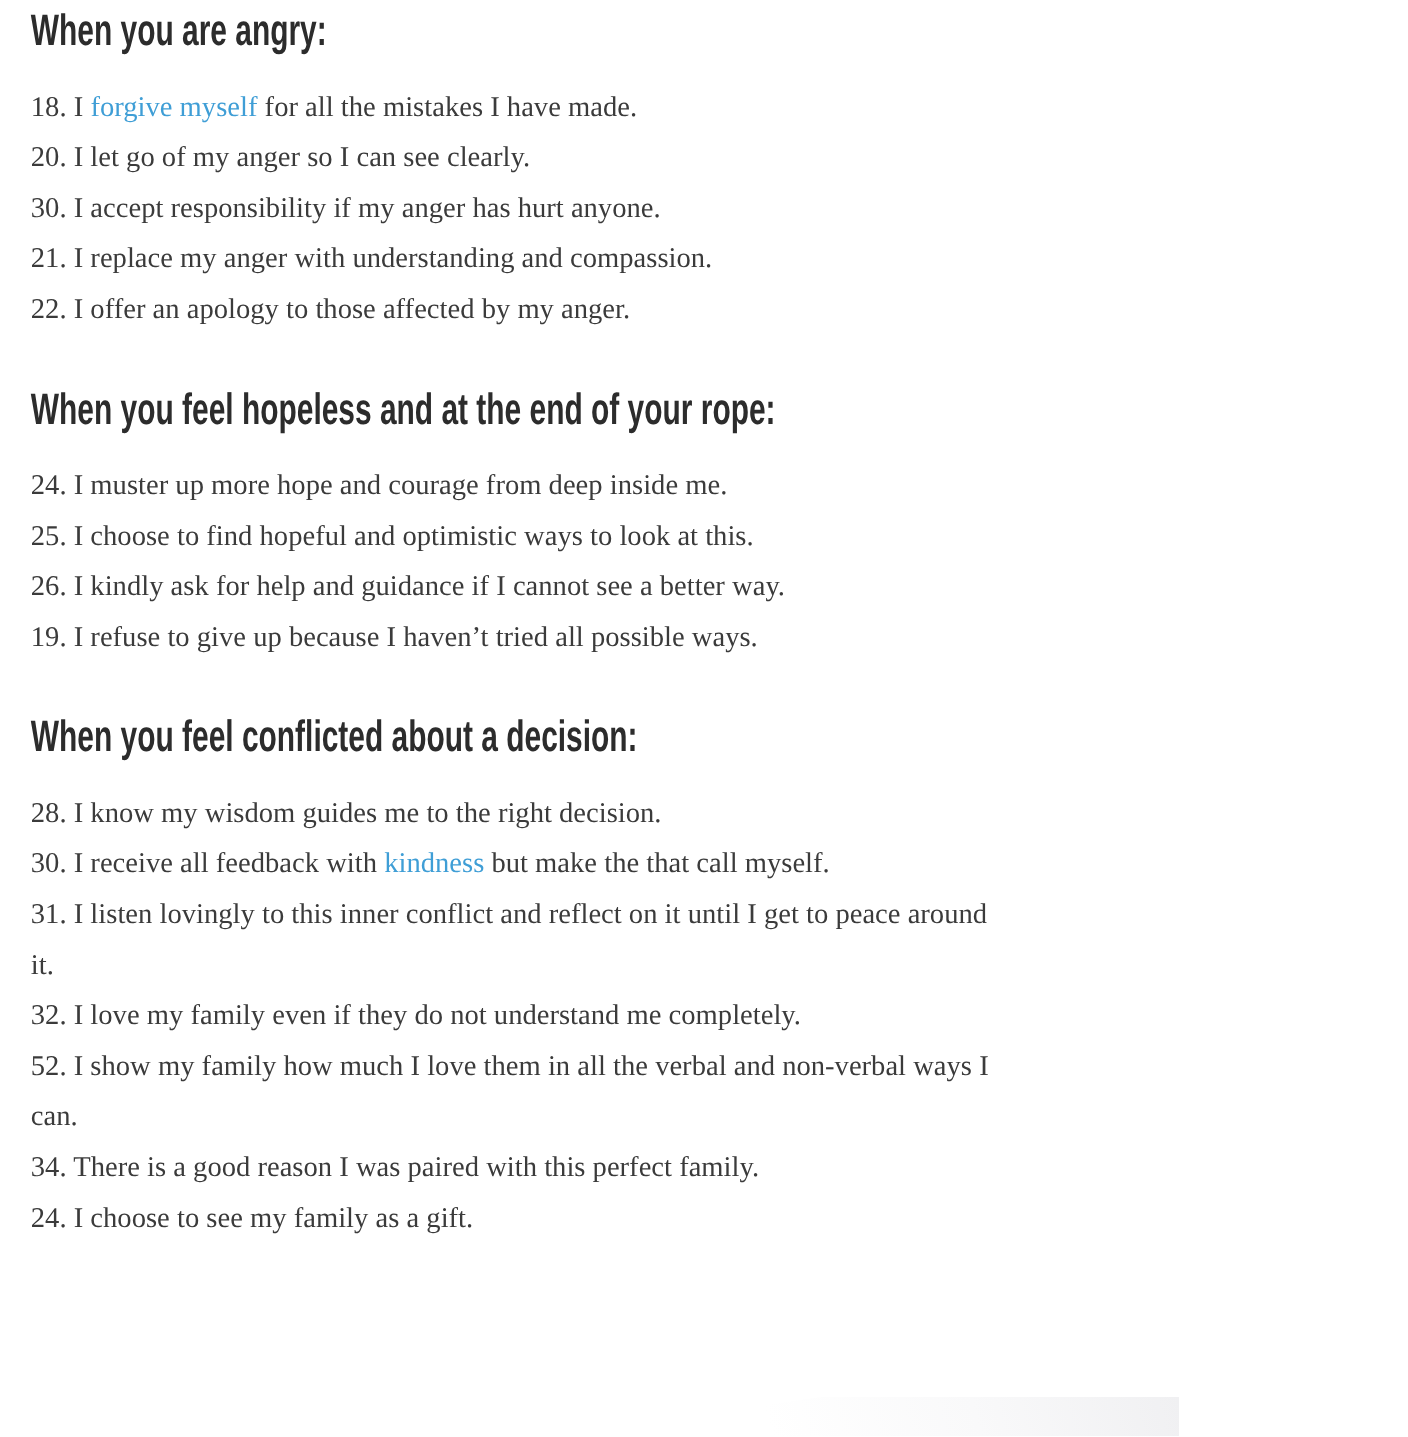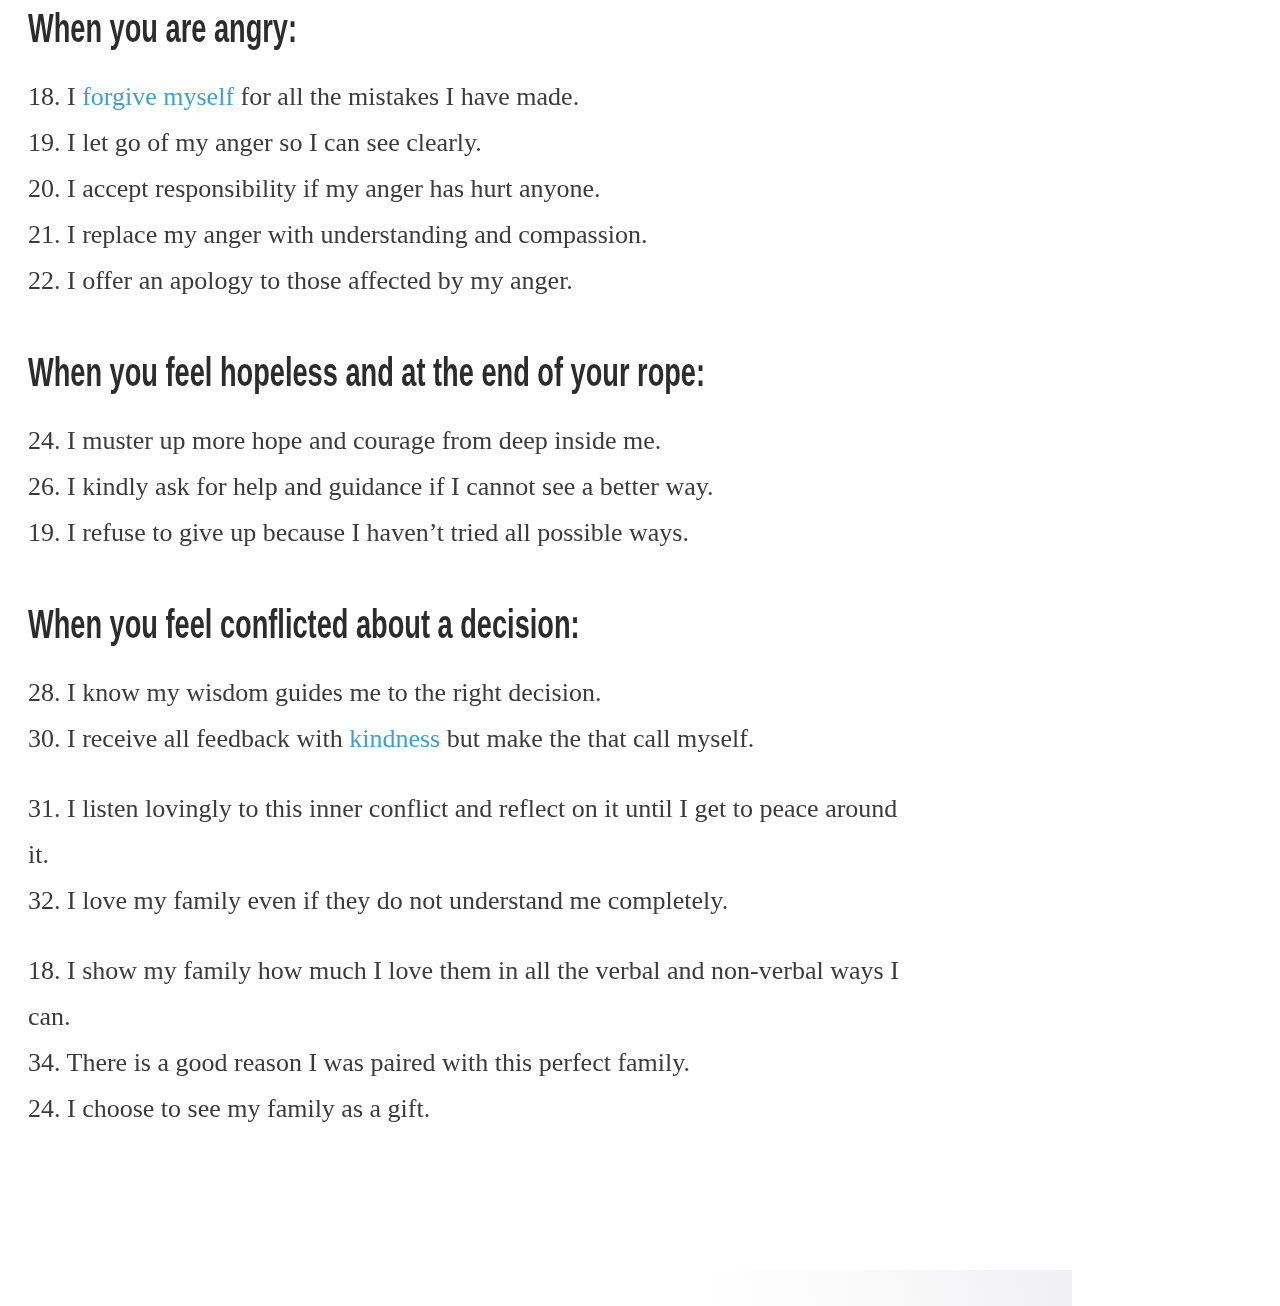--- a/index.html
+++ b/index.html
@@ -30,21 +30,21 @@
     letter-spacing: 0px;
   }
   .content > .section-heading:first-child { margin-top: 0; }
   .item {
     margin: 0;
     font-size: 26px;
     line-height: 46px;
     color: #3b3b3b;
     font-family: Liberation Serif, serif;
   }
-  .multiline { white-space: pre-line; margin-top: 24px; }
+  .multiline { white-space: pre-line; }
   a.inline-link {
     color: #3f9ed6;
     text-decoration: none;
     cursor: pointer;
   }
   .corner-shade {
     position: absolute;
     right: 0;
     bottom: 0;
     width: 465px;
@@ -55,39 +55,40 @@
 </style>
 </head>
 <body>
 
 <div class="page">
   <div class="content">
 
     <h2 class="section-heading">When you are angry:</h2>
 
     <p class="item"><span>18. I </span><a class="inline-link" href="#">forgive myself</a><span> for all the mistakes I have made.</span></p>
-    <p class="item">19. I let go of my anger so I can see clearly.</p>
-    <p class="item">20. I accept responsibility if my anger has hurt anyone.</p>
+    <p class="item">20. I let go of my anger so I can see clearly.</p>
+    <p class="item">30. I accept responsibility if my anger has hurt anyone.</p>
     <p class="item">21. I replace my anger with understanding and compassion.</p>
     <p class="item">22. I offer an apology to those affected by my anger.</p>
 
     <h2 class="section-heading">When you feel hopeless and at the end of your rope:</h2>
 
     <p class="item">24. I muster up more hope and courage from deep inside me.</p>
+    <p class="item">25. I choose to find hopeful and optimistic ways to look at this.</p>
     <p class="item">26. I kindly ask for help and guidance if I cannot see a better way.</p>
     <p class="item">19. I refuse to give up because I haven’t tried all possible ways.</p>
 
     <h2 class="section-heading">When you feel conflicted about a decision:</h2>
 
     <p class="item">28. I know my wisdom guides me to the right decision.</p>
     <p class="item"><span>30. I receive all feedback with </span><a class="inline-link" href="#">kindness</a><span> but make the that call myself.</span></p>
     <p class="item multiline">31. I listen lovingly to this inner conflict and reflect on it until I get to peace around
 it.</p>
     <p class="item">32. I love my family even if they do not understand me completely.</p>
-    <p class="item multiline">18. I show my family how much I love them in all the verbal and non-verbal ways I
+    <p class="item multiline">52. I show my family how much I love them in all the verbal and non-verbal ways I
 can.</p>
     <p class="item">34. There is a good reason I was paired with this perfect family.</p>
     <p class="item">24. I choose to see my family as a gift.</p>
 
   </div>
 
   <div class="corner-shade"></div>
 </div>
 
 </body></html>

